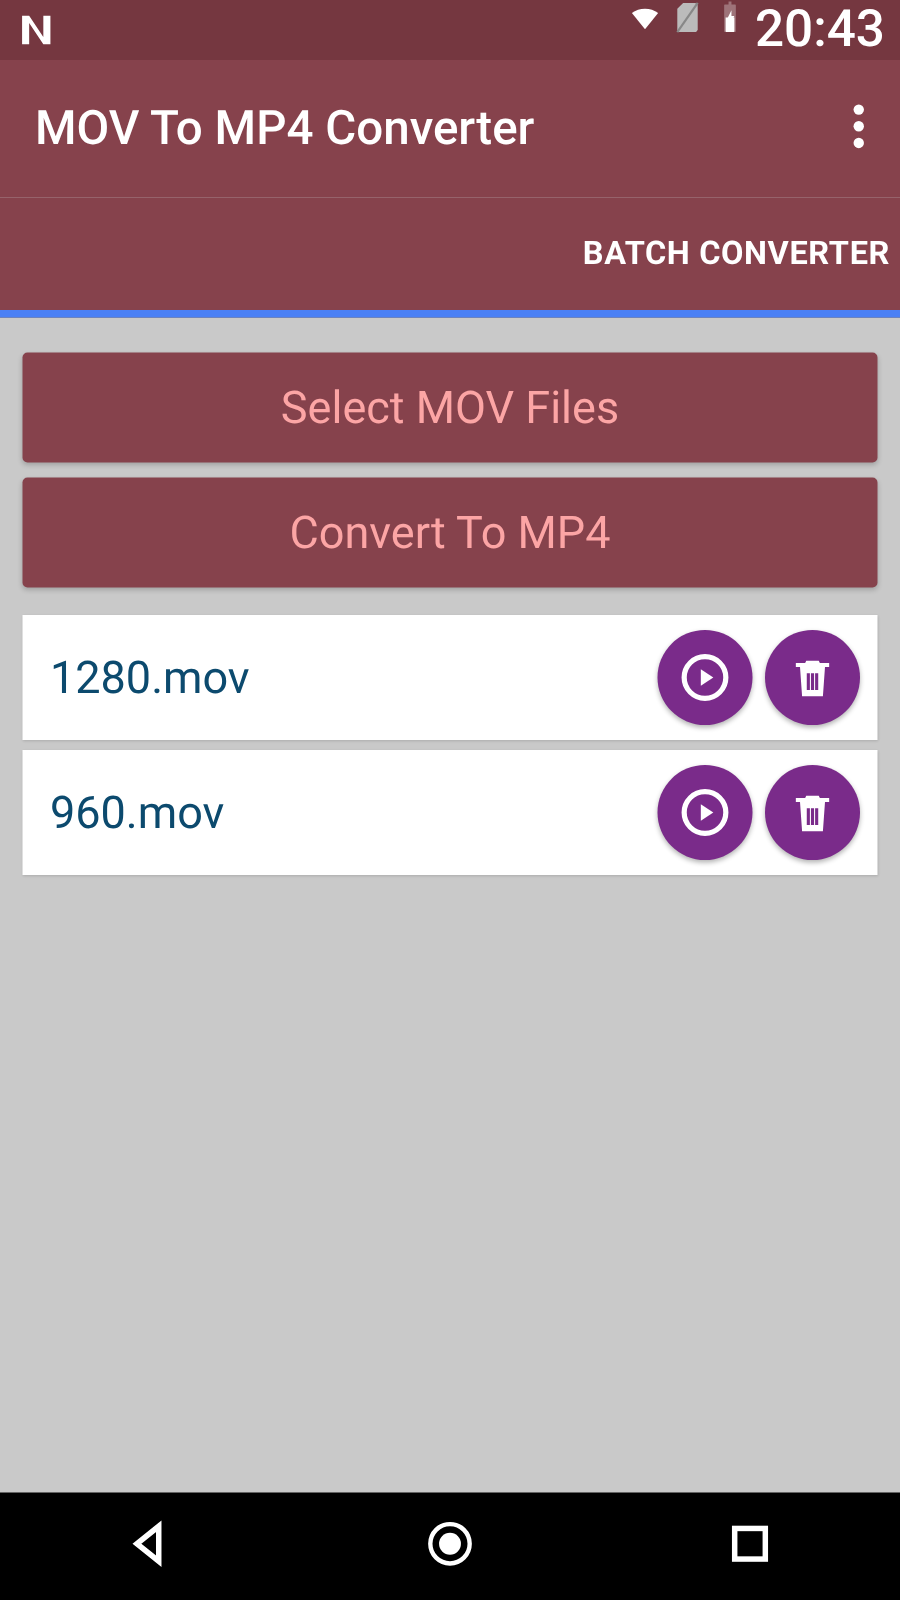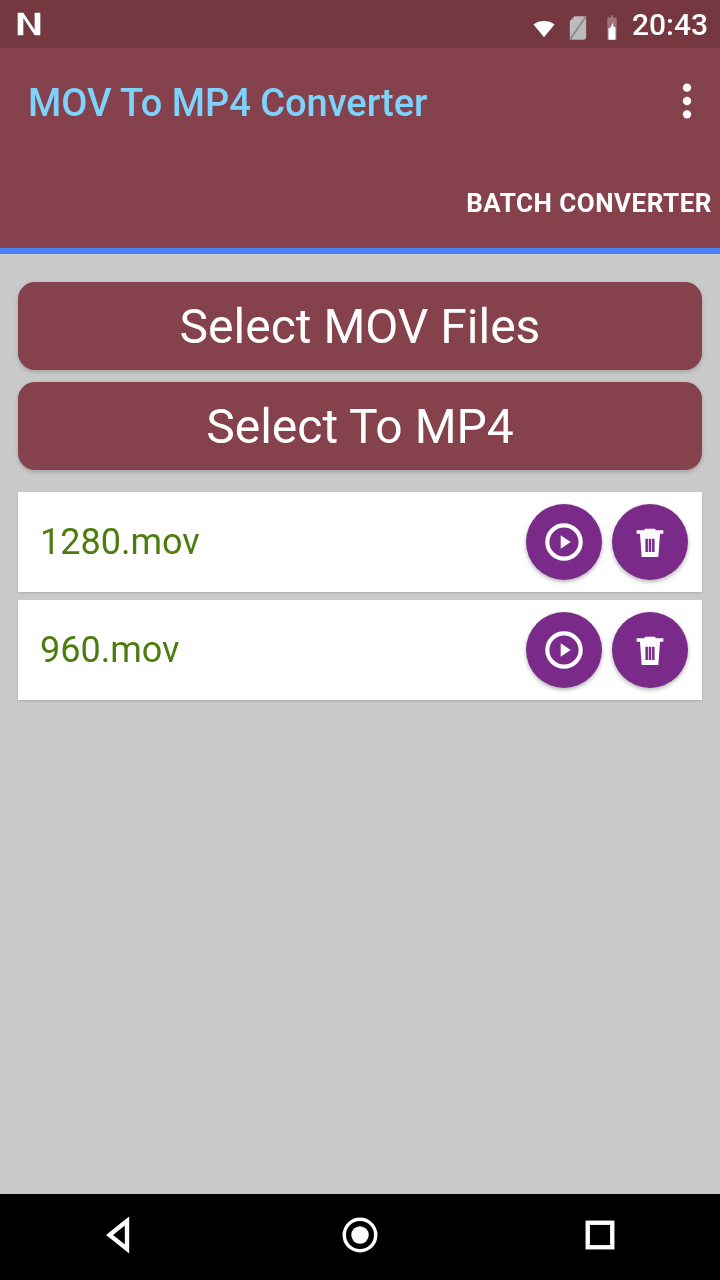--- a/index.html
+++ b/index.html
@@ -9,31 +9,31 @@
   .status-bar {
     height: 48px;
     background: #753740;
     display: flex;
     align-items: center;
     justify-content: space-between;
     padding: 0 12px;
     color: #fff;
   }
   .status-left { display: flex; align-items: center; }
-  .status-right { display: flex; align-items: flex-end; gap: 6px; font-size: 30px; font-weight: 500; }
+  .status-right { display: flex; align-items: flex-start; gap: 6px; font-size: 41px; font-weight: 500; }
   .status-right svg { width: 28px; height: 28px; }
 
   .app-bar {
     height: 110px;
     background: #86424c;
     display: flex;
     align-items: center;
     justify-content: space-between;
     padding: 0 28px;
-    color: #7dd3fc;
+    color: #ffffff;
     gap: 16px;
   }
   .app-title { font-size: 38px; font-weight: 500; }
 
   .tab-bar {
     height: 96px;
     background: #86424c;
     display: flex;
     color: #fff;
     border-bottom: 6px solid #000;
@@ -66,40 +66,40 @@
     flex: 1;
     padding: 28px 18px 0 18px;
     background: #c9c9c9;
     display: flex;
     flex-direction: column;
     gap: 12px;
   }
 
   .big-button {
     background: #86424c;
-    color: #ffffff;
-    font-size: 48px;
+    color: #fca5a5;
+    font-size: 36px;
     height: 88px;
-    border-radius: 17px;
+    border-radius: 4px;
     display: flex;
     align-items: center;
     justify-content: center;
     box-shadow: 0 2px 4px rgba(0,0,0,0.2);
   }
 
   .file-list { margin-top: 10px; display: flex; flex-direction: column; gap: 8px; }
   .file-row {
     background: #fff;
     height: 100px;
     display: flex;
     align-items: center;
     padding: 0 14px 0 22px;
     box-shadow: 0 1px 2px rgba(0,0,0,0.15);
   }
-  .file-name { flex: 1; font-size: 36px; color: #4d7c0f; }
+  .file-name { flex: 1; font-size: 36px; color: #0c4a6e; }
   .icon-btn {
     width: 76px;
     height: 76px;
     border-radius: 50%;
     background: #7a2b8a;
     display: flex;
     align-items: center;
     justify-content: center;
     margin-left: 10px;
     box-shadow: 0 2px 4px rgba(0,0,0,0.3);
@@ -156,21 +156,21 @@
   <div class="tab active">
     <span>BATCH CONVERTER</span>
   </div>
 </div>
 
 <div class="content">
   <div class="big-button">
     <span>Select MOV Files</span>
   </div>
   <div class="big-button">
-    <span>Select To MP4</span>
+    <span>Convert To MP4</span>
   </div>
 
   <div class="file-list">
 
     <div class="file-row">
       <div class="file-name">1280.mov</div>
       <div class="icon-btn">
         <svg viewBox="0 0 24 24">
             <circle cx="12" cy="12" r="10" fill="none" stroke="#fff" stroke-width="2.5"></circle>
             <path d="M10 8l6 4-6 4z" fill="#fff"></path>

